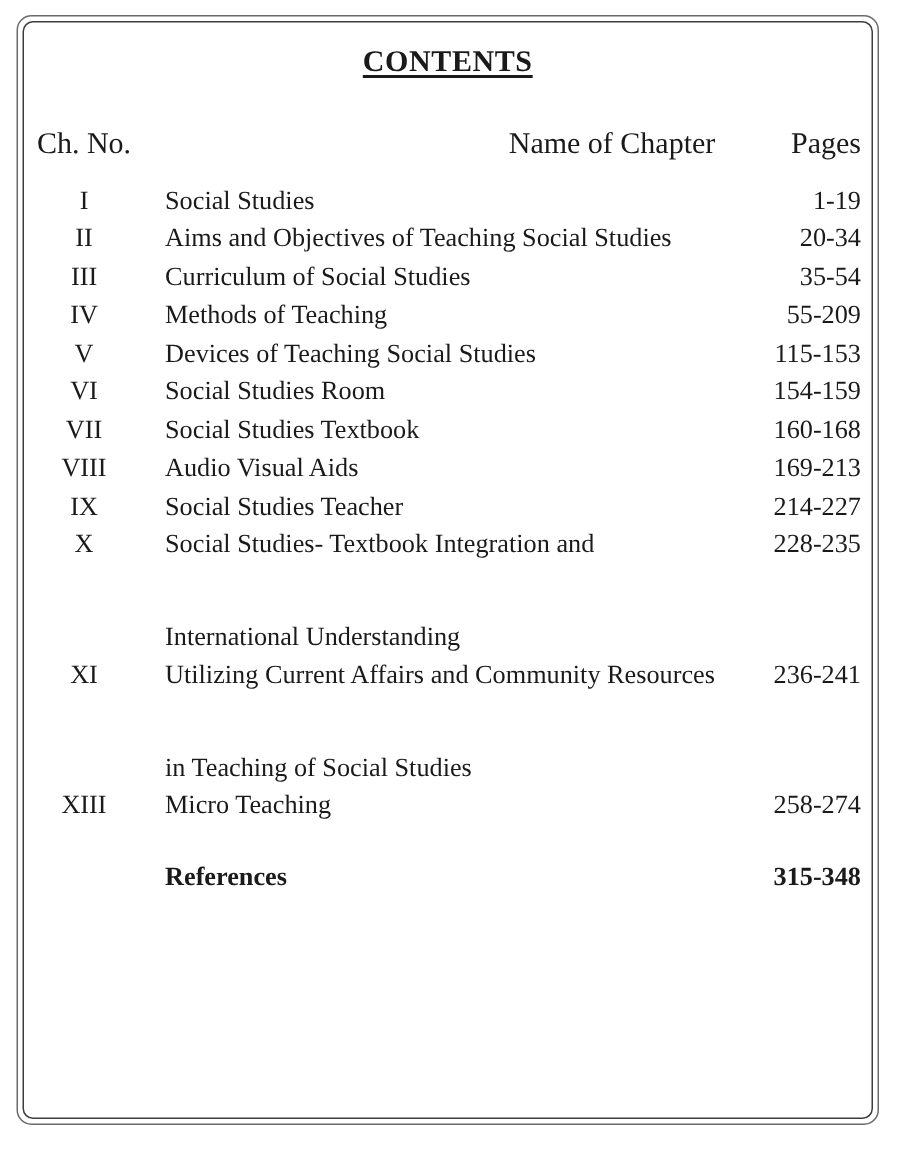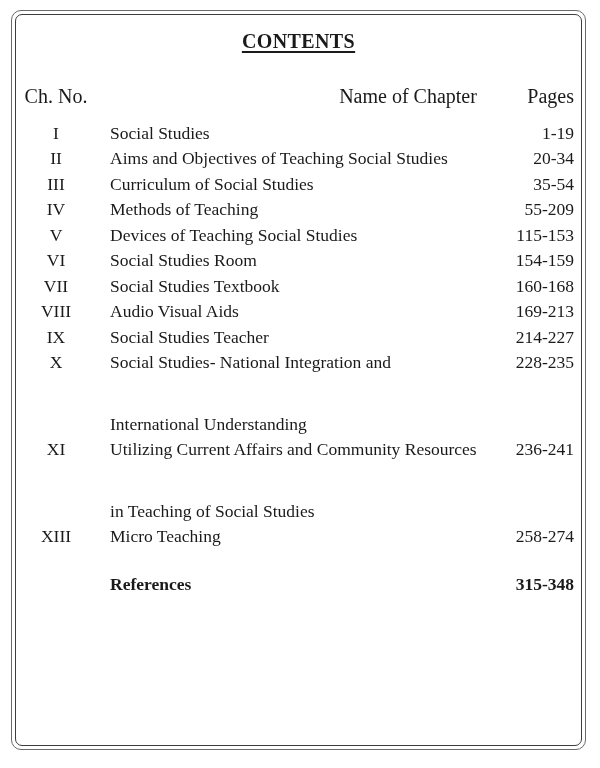--- a/index.html
+++ b/index.html
@@ -166,21 +166,21 @@
             <td class="col-name"><span>Audio Visual Aids</span></td>
             <td class="col-page">169-213</td>
           </tr>
           <tr>
             <td class="col-num">IX</td>
             <td class="col-name"><span>Social Studies Teacher</span></td>
             <td class="col-page">214-227</td>
           </tr>
           <tr>
             <td class="col-num">X</td>
-            <td class="col-name"><span>Social Studies- National Integration and</span><span class="name-line2">International Understanding</span></td>
+            <td class="col-name"><span>Social Studies- Textbook Integration and</span><span class="name-line2">International Understanding</span></td>
             <td class="col-page pg-bottom">228-235</td>
           </tr>
           <tr>
             <td class="col-num">XI</td>
             <td class="col-name"><span>Utilizing Current Affairs and Community Resources</span><span class="name-line2">in Teaching of Social Studies</span></td>
             <td class="col-page pg-bottom">236-241</td>
           </tr>
           <tr>
             <td class="col-num">XIII</td>
             <td class="col-name"><span>Micro Teaching</span></td>

